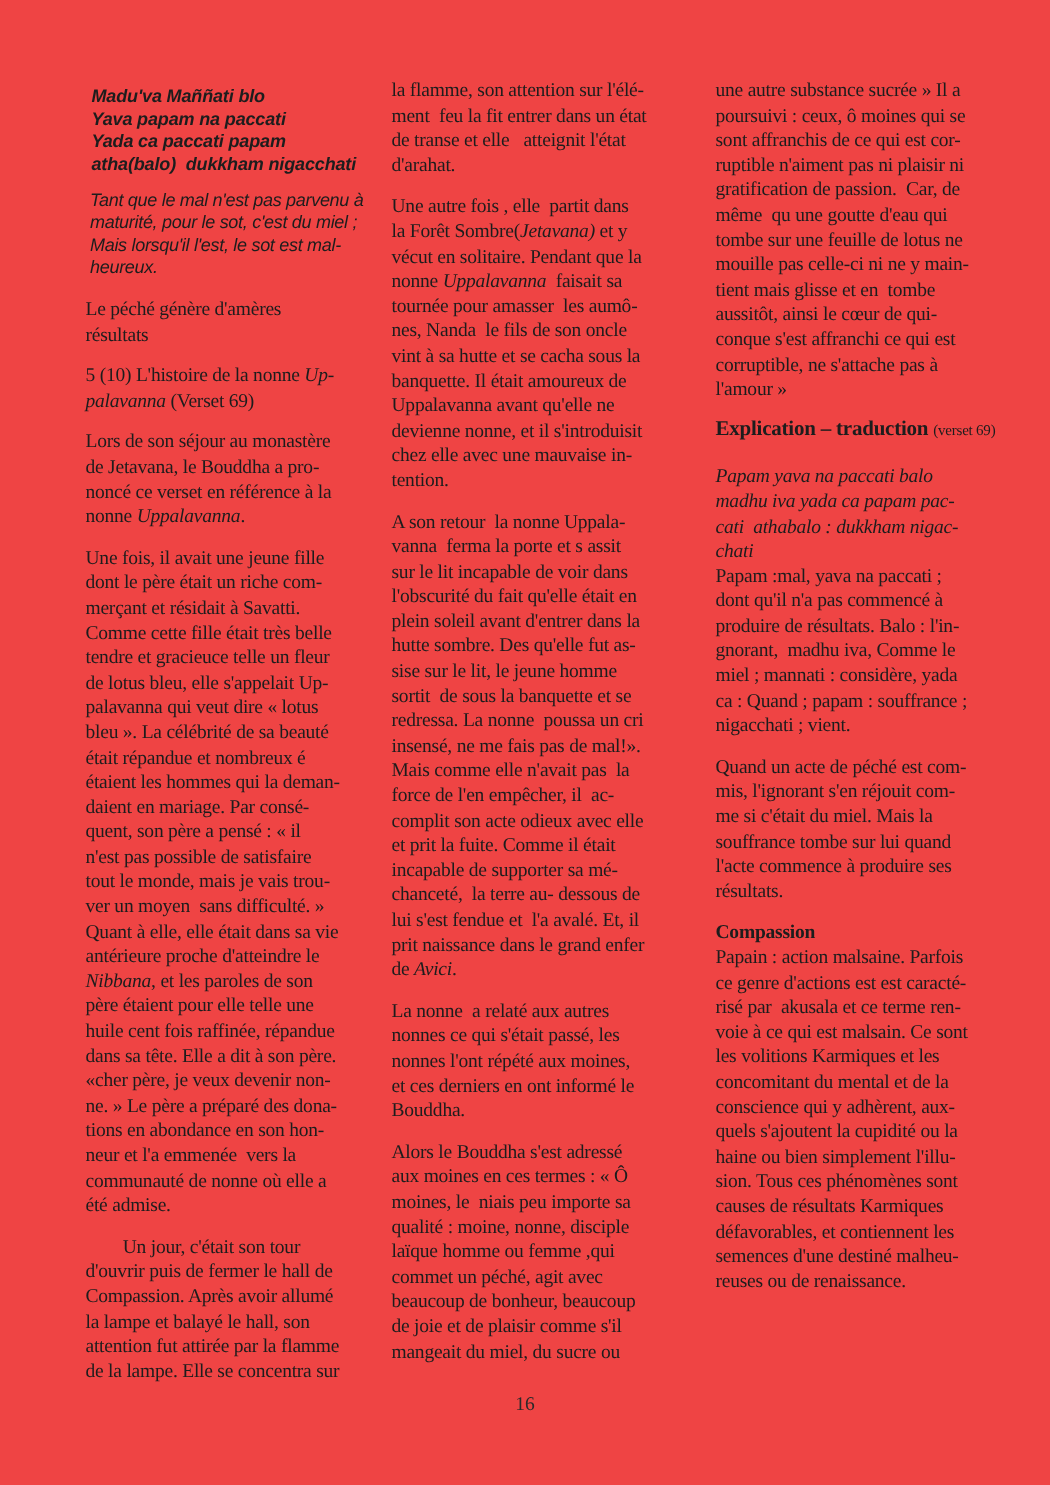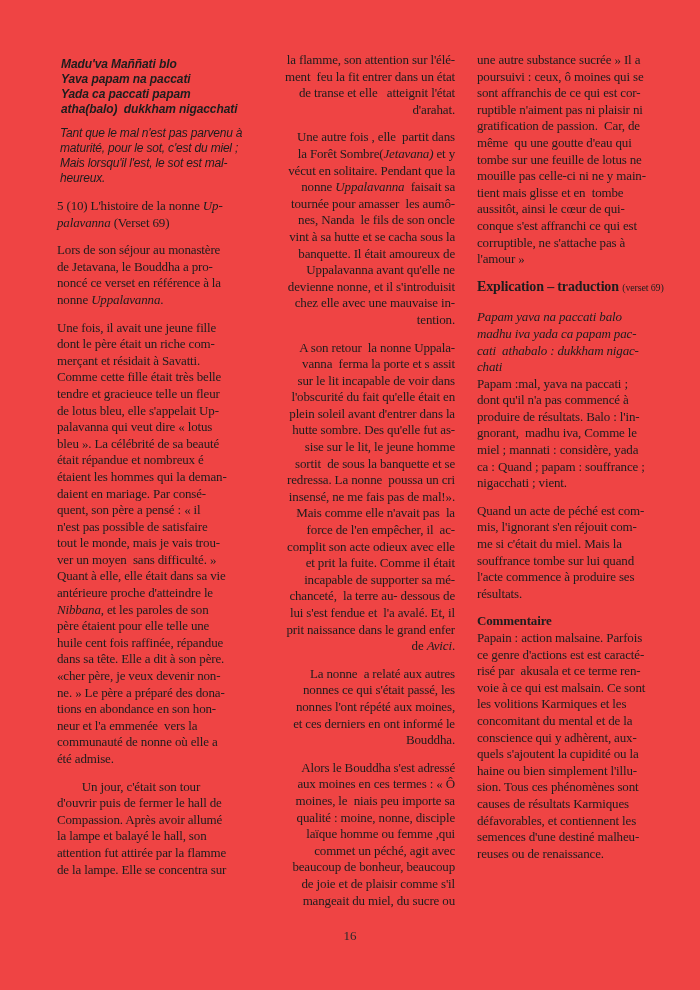--- a/index.html
+++ b/index.html
@@ -6,21 +6,21 @@
   .page {
     position: relative;
     width: 700px;
     height: 990px;
     background: #ef4444;
     color: #1d1d1d;
     overflow: hidden;
   }
   .col { position: absolute; top: 52px; }
   .col-1 { left: 57px;  width: 200px; }
-  .col-2 { left: 261px; width: 194px; text-align: right; }
+  .col-2 { left: 261px; width: 194px; }
   .col-3 { left: 477px; width: 196px; }
   .block {
     margin: 0 0 11px 0;
     font-family: "Liberation Serif", serif;
     font-size: 13px;
     line-height: 16.6px;
     letter-spacing: -0.15px;
     white-space: pre;
   }
   .verse {
@@ -61,20 +61,22 @@
 <div class="page">
   <div class="col col-1">
       <p class="block verse"><span>Madu'va Maññati blo
 Yava papam na paccati
 Yada ca paccati papam
 atha(balo)  dukkham nigacchati</span></p>
       <p class="block verse-translation"><span>Tant que le mal n'est pas parvenu à
 maturité, pour le sot, c'est du miel ;
 Mais lorsqu'il l'est, le sot est mal-
 heureux.</span></p>
+      <p class="block body"><span>Le péché génère d'amères
+résultats</span></p>
       <p class="block body"><span>5 (10) L'histoire de la nonne </span><span class="it">Up-
 palavanna</span><span> (Verset 69)</span></p>
       <p class="block body"><span>Lors de son séjour au monastère
 de Jetavana, le Bouddha a pro-
 noncé ce verset en référence à la
 nonne </span><span class="it">Uppalavanna</span><span>.</span></p>
       <p class="block body"><span>Une fois, il avait une jeune fille
 dont le père était un riche com-
 merçant et résidait à Savatti.
 Comme cette fille était très belle
@@ -184,21 +186,21 @@
 gnorant,  madhu iva, Comme le
 miel ; mannati : considère, yada
 ca : Quand ; papam : souffrance ;
 nigacchati ; vient.</span></p>
       <p class="block body"><span>Quand un acte de péché est com-
 mis, l'ignorant s'en réjouit com-
 me si c'était du miel. Mais la
 souffrance tombe sur lui quand
 l'acte commence à produire ses
 résultats.</span></p>
-      <p class="block body"><span class="bd">Commentaire</span><span>
+      <p class="block body"><span class="bd">Compassion</span><span>
 Papain : action malsaine. Parfois
 ce genre d'actions est est caracté-
 risé par  akusala et ce terme ren-
 voie à ce qui est malsain. Ce sont
 les volitions Karmiques et les
 concomitant du mental et de la
 conscience qui y adhèrent, aux-
 quels s'ajoutent la cupidité ou la
 haine ou bien simplement l'illu-
 sion. Tous ces phénomènes sont

